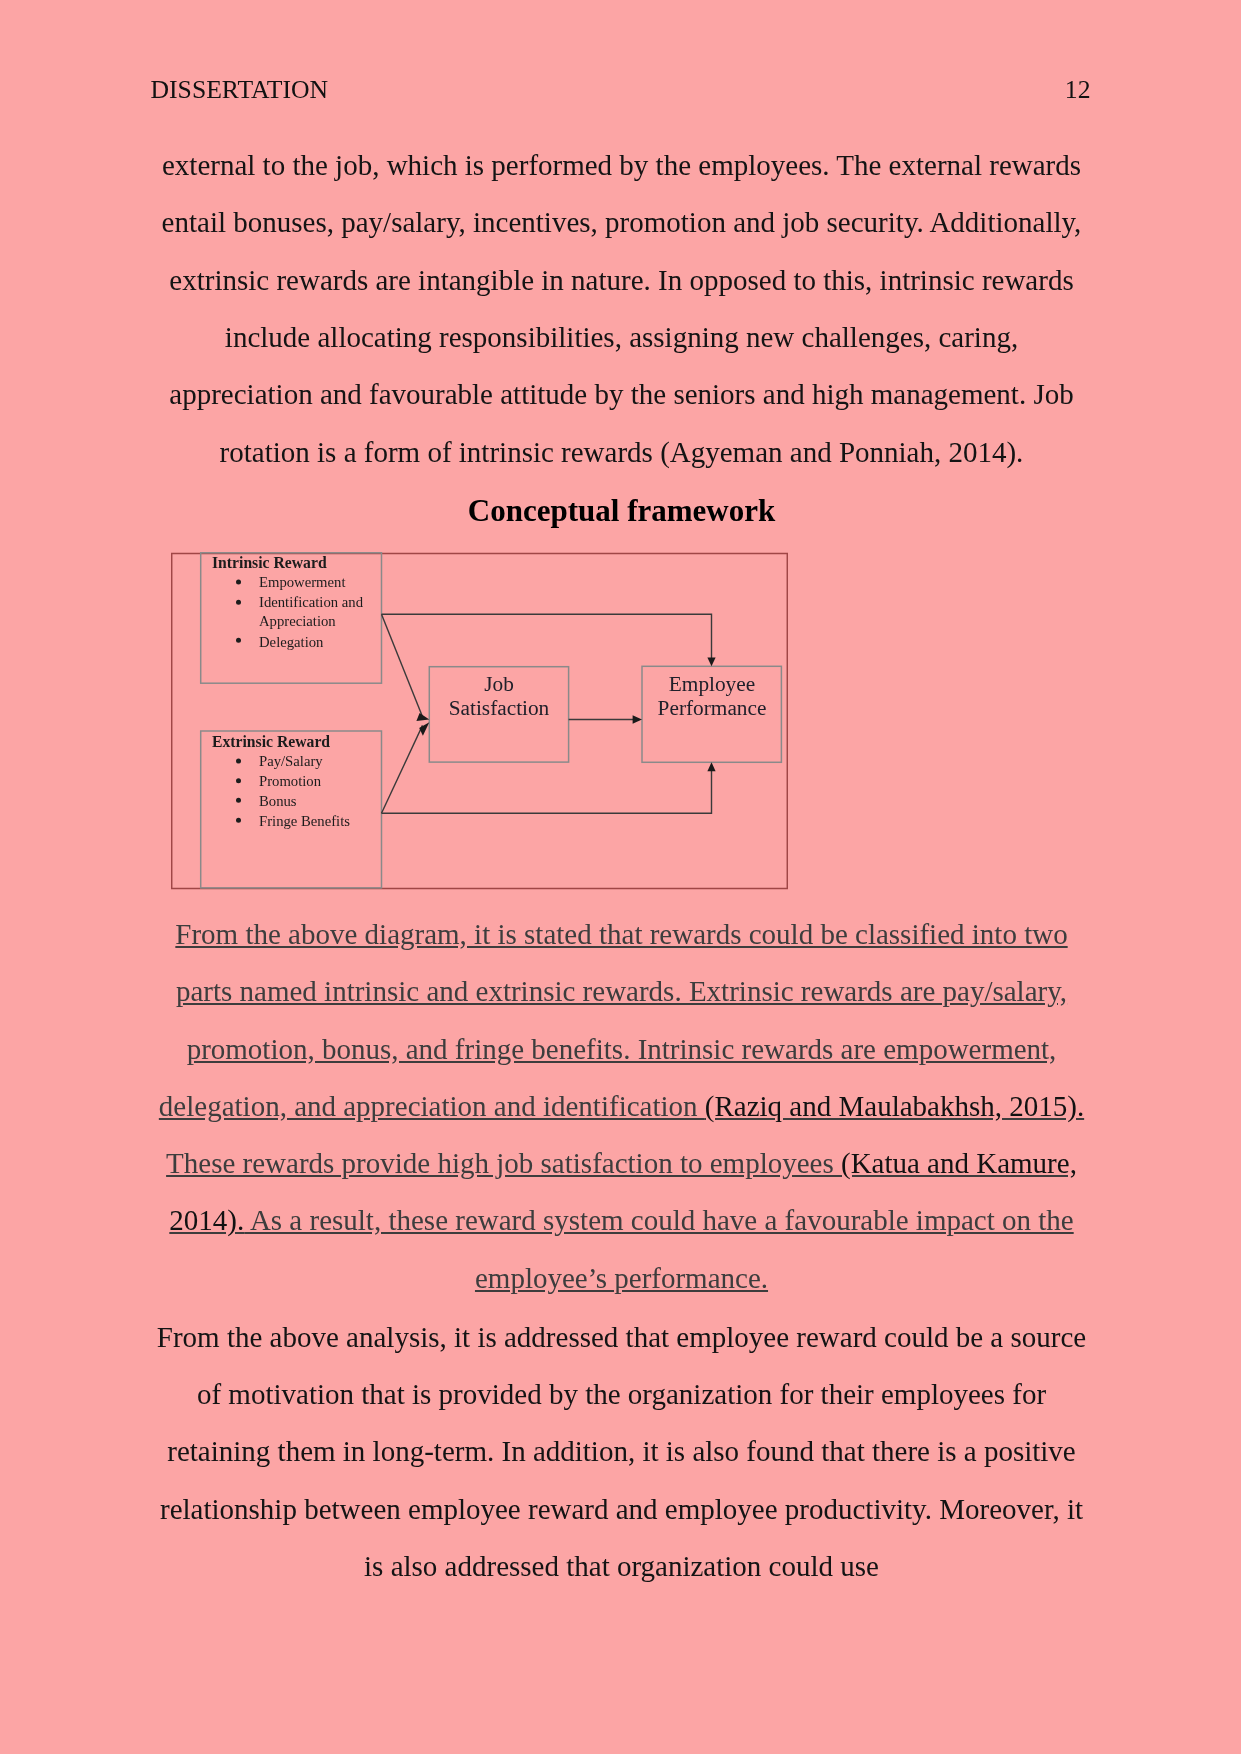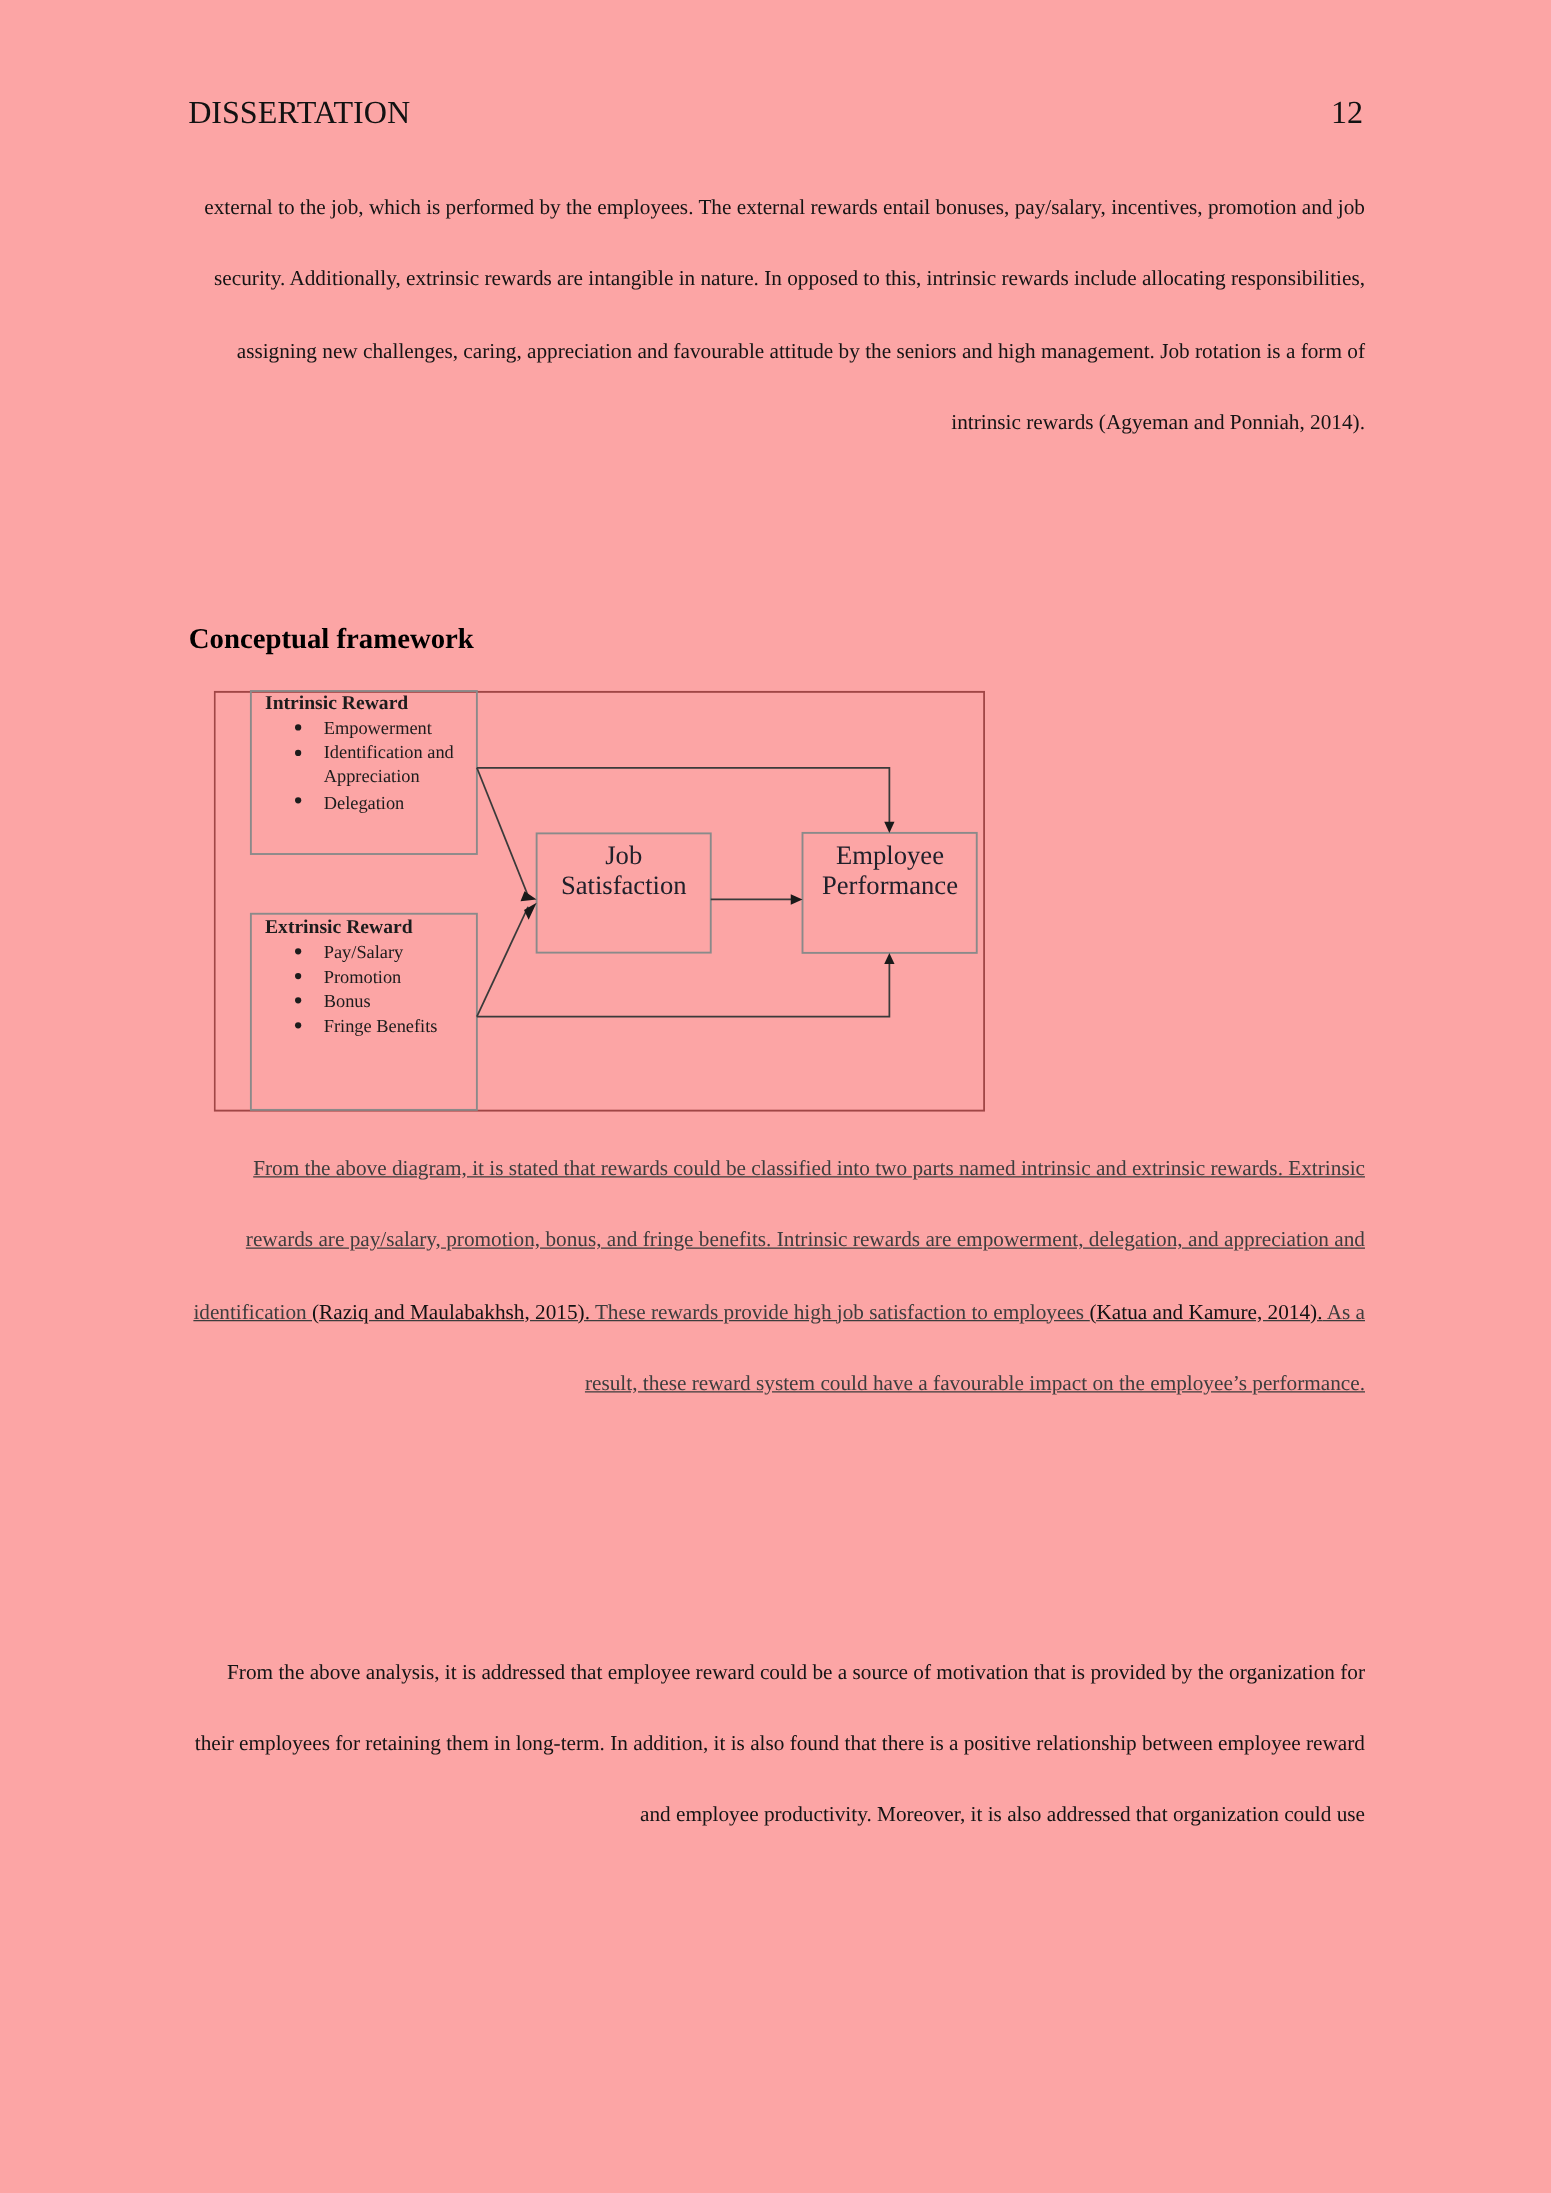--- a/index.html
+++ b/index.html
@@ -12,27 +12,27 @@
   .page{position:absolute;left:0;top:0;width:1241px;height:1754px;background:#fca5a5;}
 
   
   .runhead{position:absolute;left:150.5px;top:70px;width:940px;height:40px;
            font-size:25.7px;line-height:40px;color:#121212;}
   .runhead .title{position:absolute;left:0;top:0;}
   .runhead .pageno{position:absolute;right:0;top:0;text-align:right;}
 
   
   .para{position:absolute;left:151px;width:941px;
-        font-size:17px;line-height:57.3px;
-        text-align:right;white-space:normal;}
+        font-size:29px;line-height:57.3px;
+        text-align:center;white-space:normal;}
   .dark{color:#141414;}
   .grey{color:#3d3d3d;text-decoration:underline;}
   .cite{color:#121212;}
-  .hd{position:absolute;left:151px;width:941px;font-size:23px;line-height:57.3px;
-      font-weight:bold;color:#000;}
+  .hd{position:absolute;left:151px;width:941px;font-size:31px;line-height:57.3px;
+      font-weight:bold;color:#000;text-align:center;}
 
   
   .figure{position:absolute;left:151px;top:552px;width:616px;height:337px;padding-left:20px;}
   .figure svg{display:block;}
 </style>
 </head>
 <body>
 
 <div class="page">
 

